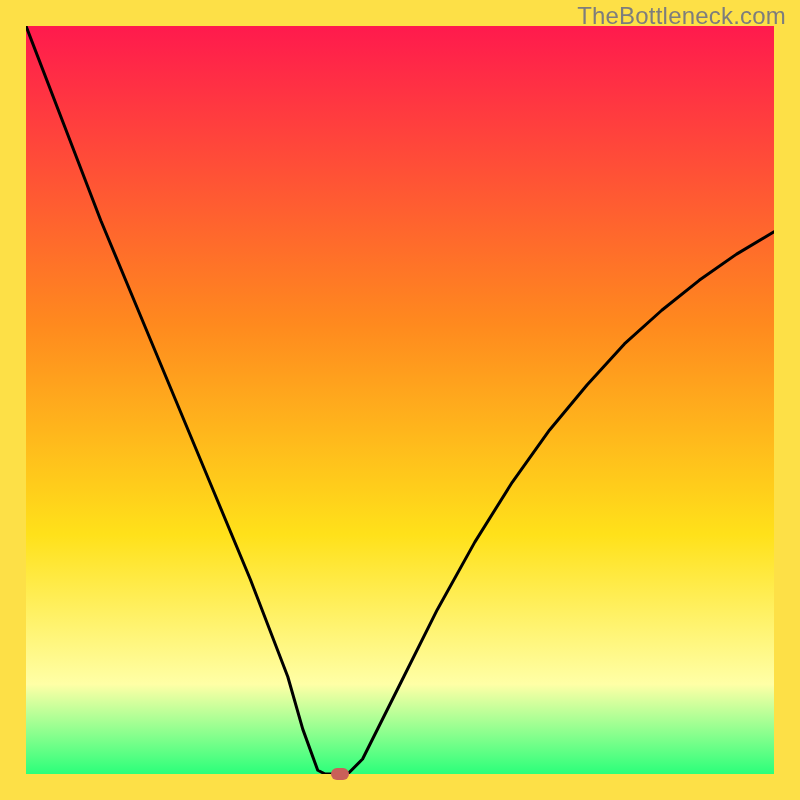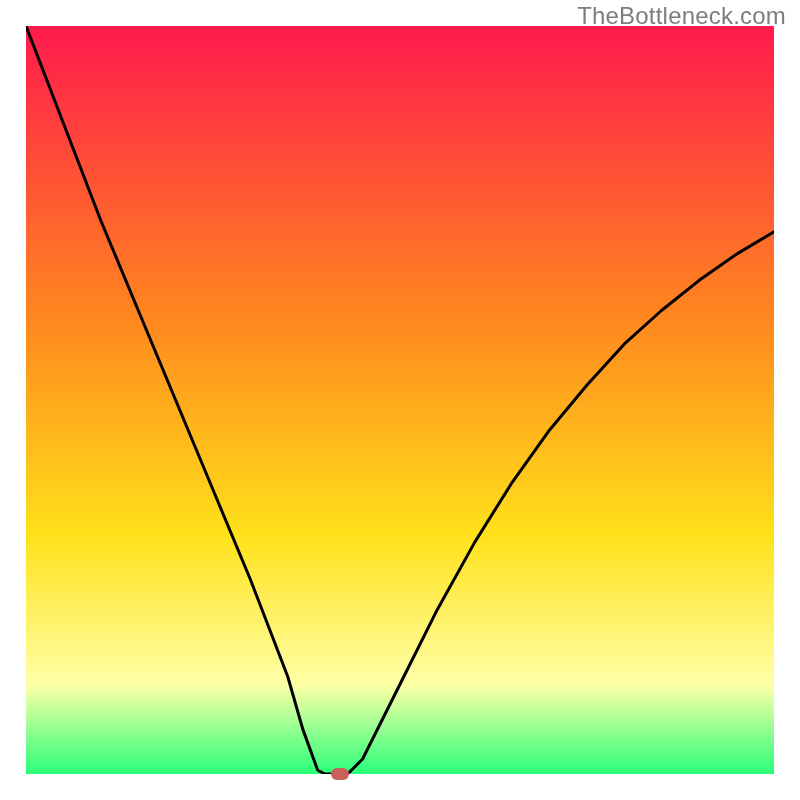--- a/index.html
+++ b/index.html
@@ -7,21 +7,21 @@
     padding: 0;
     width: 800px;
     height: 800px;
     background: #000;
     font-family: Arial, Helvetica, sans-serif;
   }
   .frame {
     position: relative;
     width: 800px;
     height: 800px;
-    background: #ffffff;
+    background: #fde047;
   }
   .watermark {
     position: absolute;
     top: 2px;
     right: 14px;
     color: #7d7d7d;
     font-size: 24px;
     font-weight: 500;
     letter-spacing: 0.2px;
     z-index: 10;

